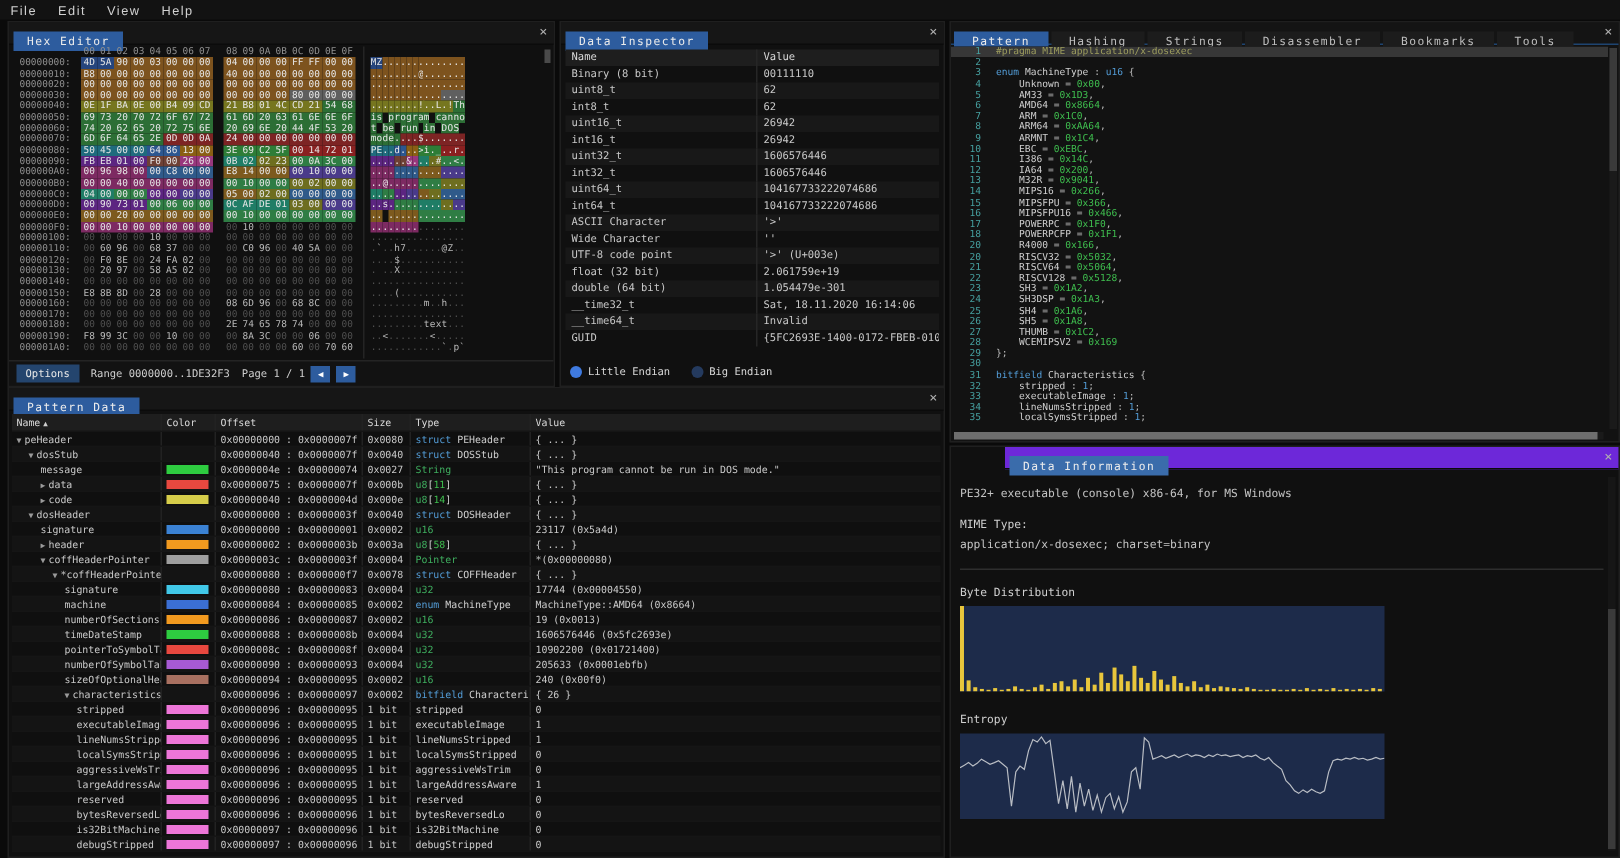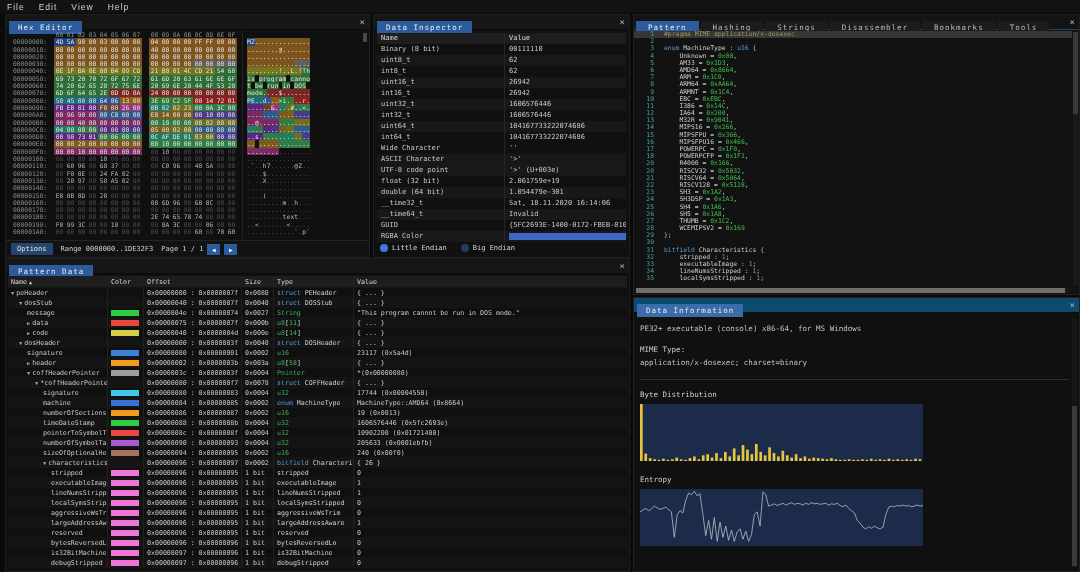--- a/index.html
+++ b/index.html
@@ -13,21 +13,21 @@
              display:flex; align-items:center; font-family:"Liberation Sans", sans-serif;
              font-size:8.5px; color:#d2d2d2; }
   .menu-item { padding:0 7px; letter-spacing:1px; cursor:default; }
 
   
   .panel { position:absolute; background:#101010; border:1px solid #1f1f1f; }
   .titlebar { position:relative; height:15px; background:#161616; border-bottom:1px solid #0b0b0b; }
   .titlebar .tab { display:inline-block; margin-left:3px; margin-top:1px; padding:2px 9px 2px;
                    background:#2d5c9e; color:#ececec; font-size:7.5px; letter-spacing:1px; }
   .titlebar .close { position:absolute; right:4px; top:2px; color:#b0b0b0; font-size:9px; line-height:10px; }
-  .titlebar.focused { background:#0c4a6e; }
+  .titlebar.focused { background:#6d28d9;margin-left:36px; }
   .titlebar.focused .tab { background:#3a6cab; }
 
   
   #hex-content { position:absolute; left:0; top:16px; right:0; bottom:18px; overflow:hidden; }
   .hexrow { position:relative; height:7.3px; line-height:7.3px; font-size:6.3px; white-space:nowrap; }
   .hexrow .off { position:absolute; left:7px; width:40px; color:#8f8f8f; }
   .hexrow .b  { position:absolute; width:11px; text-align:center; color:#e6e6e6; }
   .hexrow .b.plain { color:#b9b9b9; }
   .hexrow .b.dim   { color:#4f4f4f; }
   .hexrow .a  { position:absolute; width:4px; text-align:center; color:#e6e6e6; overflow:hidden; }
@@ -1143,29 +1143,29 @@
           <span class="di-val">1606576446</span>
         </div>
         <div class="di-row alt1">
           <span class="di-name">uint64_t</span>
           <span class="di-val">104167733222074686</span>
         </div>
         <div class="di-row alt0">
           <span class="di-name">int64_t</span>
           <span class="di-val">104167733222074686</span>
         </div>
+        <div class="di-row alt1">
+          <span class="di-name">ASCII Character</span>
+          <span class="di-val">'&gt;'</span>
+        </div>
         <div class="di-row alt0">
           <span class="di-name">Wide Character</span>
           <span class="di-val">''</span>
         </div>
         <div class="di-row alt1">
-          <span class="di-name">ASCII Character</span>
-          <span class="di-val">'&gt;'</span>
-        </div>
-        <div class="di-row alt1">
           <span class="di-name">UTF-8 code point</span>
           <span class="di-val">'&gt;' (U+003e)</span>
         </div>
         <div class="di-row alt0">
           <span class="di-name">float (32 bit)</span>
           <span class="di-val">2.061759e+19</span>
         </div>
         <div class="di-row alt1">
           <span class="di-name">double (64 bit)</span>
           <span class="di-val">1.054479e-301</span>
@@ -1174,26 +1174,20 @@
           <span class="di-name">__time32_t</span>
           <span class="di-val">Sat, 18.11.2020 16:14:06</span>
         </div>
         <div class="di-row alt1">
           <span class="di-name">__time64_t</span>
           <span class="di-val">Invalid</span>
         </div>
         <div class="di-row alt0">
           <span class="di-name">GUID</span>
           <span class="di-val">{5FC2693E-1400-0172-FBEB-0100F0</span>
-        </div>
-        <div class="di-row alt1">
-          <span class="di-name">RGBA Color</span>
-          <span class="di-val">
-            <div class="di-swatch" style="background: rgb(62, 105, 194);"></div>
-          </span>
         </div>
       </div>
     <div id="di-endian">
       <span class="radio on"></span>
       <span>Little Endian</span>
       <span id="endian-big-wrap">
         <span class="radio off"></span>
         <span>Big Endian</span>
       </span>
     </div>

